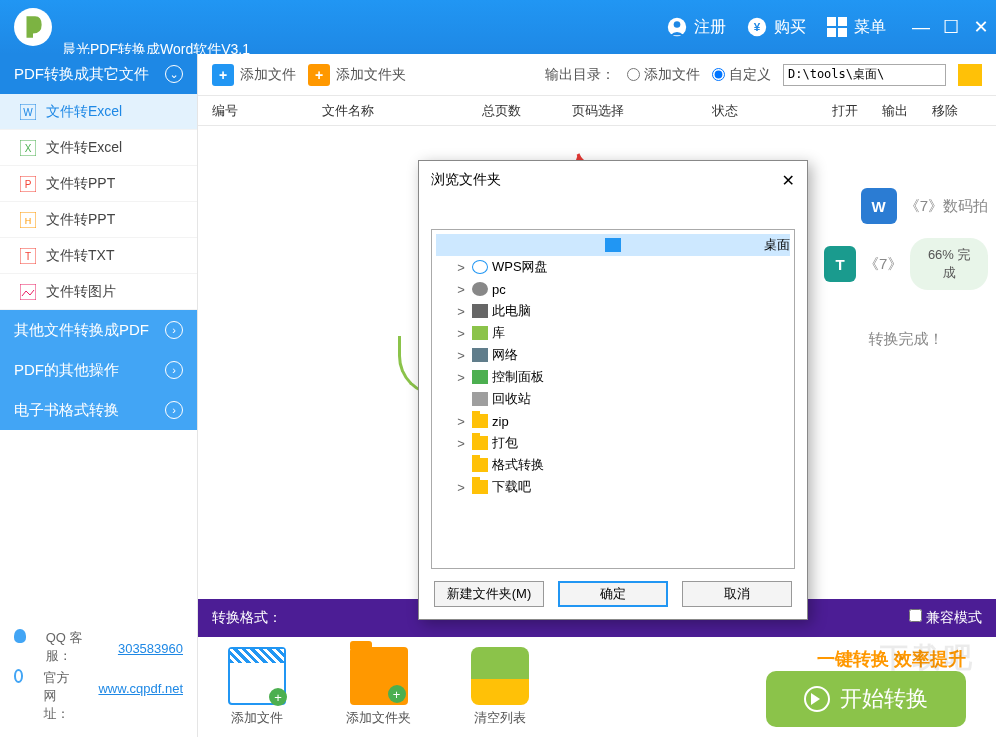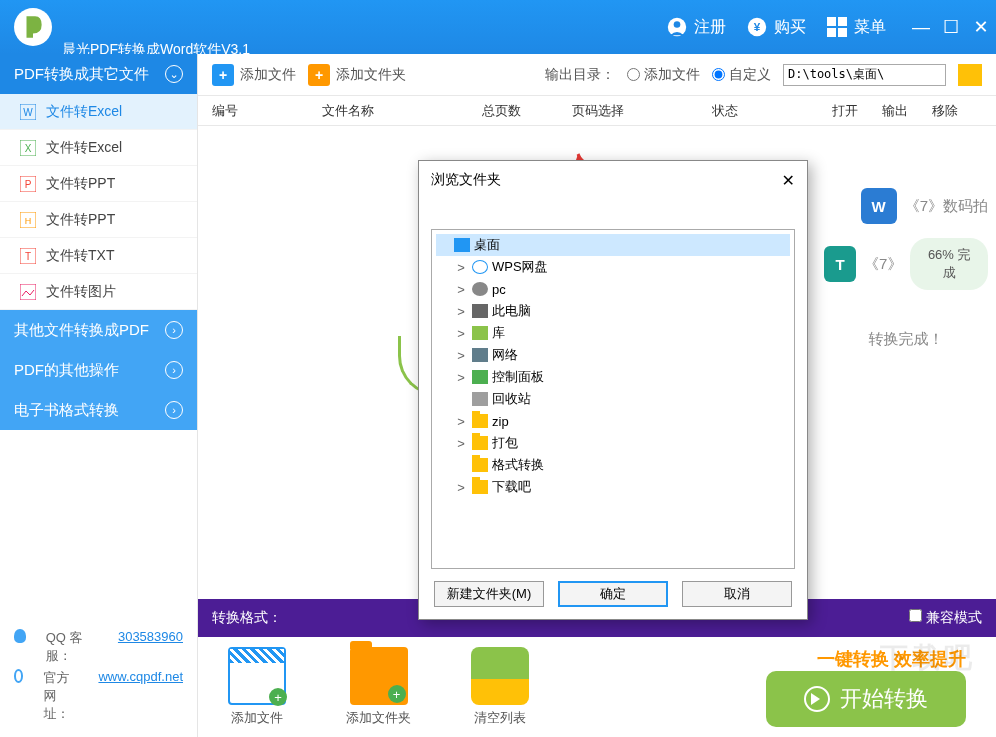--- a/index.html
+++ b/index.html
@@ -19,21 +19,21 @@
 .container { display: flex; height: calc(100% - 54px); }
 .sidebar { width: 210px; background: #fff; border-right: 1px solid #e5e5e5; display: flex; flex-direction: column; }
 .cat { height: 40px; background: #1e88e5; color: #fff; display: flex; align-items: center; padding: 0 14px; font-size: 15px; justify-content: space-between; cursor:pointer; }
 .cat.sub { background: #42a5f5; }
 .cat .arrow { width:18px;height:18px;border:1.5px solid #fff;border-radius:50%;display:flex;align-items:center;justify-content:center;font-size:11px; }
 .sub-item { height: 36px; display: flex; align-items: center; padding-left: 20px; font-size: 14px; color: #444; gap: 10px; cursor:pointer; border-bottom:1px solid #f3f3f3;}
 .sub-item.active { background: #e3f2fd; color: #1e88e5; }
 .sub-ico { width:16px;height:16px; }
 .sidebar-fill { flex:1; }
 .support { padding: 10px 14px; font-size: 13px; color:#666; }
-.support a { color:#1e88e5; text-decoration: underline; }
+.support a { color:#1e88e5; text-decoration: underline; margin-top: 12px; }
 .sup-row { display:flex; gap:20px; margin:4px 0;}
 .penguin { width:14px;height:14px;background:#42a5f5;border-radius:50% 50% 40% 40%; }
 .ie { width:14px;height:14px;border:2px solid #42a5f5;border-radius:50%;position:relative; }
 
 .main { flex:1; display:flex; flex-direction:column; position:relative; }
 .toolbar { height:42px; border-bottom:1px solid #e8e8e8; display:flex; align-items:center; padding:0 14px; gap:12px; font-size:14px; color:#555; }
 .tb-btn { display:flex; align-items:center; gap:6px; cursor:pointer; }
 .tb-ico { width:22px;height:22px;border-radius:3px;display:flex;align-items:center;justify-content:center;color:#fff;font-weight:bold; }
 .tb-ico.blue{background:#2196f3;} .tb-ico.orange{background:#ff9800;}
 .toolbar label { display:flex; align-items:center; gap:4px; }
@@ -323,21 +323,21 @@
   </div>
 </div>
 
 <div class="dialog">
   <div class="dlg-title">
     <span>浏览文件夹</span>
     <span class="dlg-close">✕</span>
   </div>
   <div style="height:30px"></div>
   <div class="dlg-body" id="tree">
-      <div class="tree-row sel" style="padding-left: 0px;">
+      <div class="tree-row sel" style="padding-left: 12px; justify-content: space-between;">
         <span class="tw"></span>
         <span class="tico desktop"></span>
         <span>桌面</span>
       </div>
       <div class="tree-row" style="padding-left: 18px;">
         <span class="tw">&gt;</span>
         <span class="tico cloud"></span>
         <span>WPS网盘</span>
       </div>
       <div class="tree-row" style="padding-left: 18px;">

